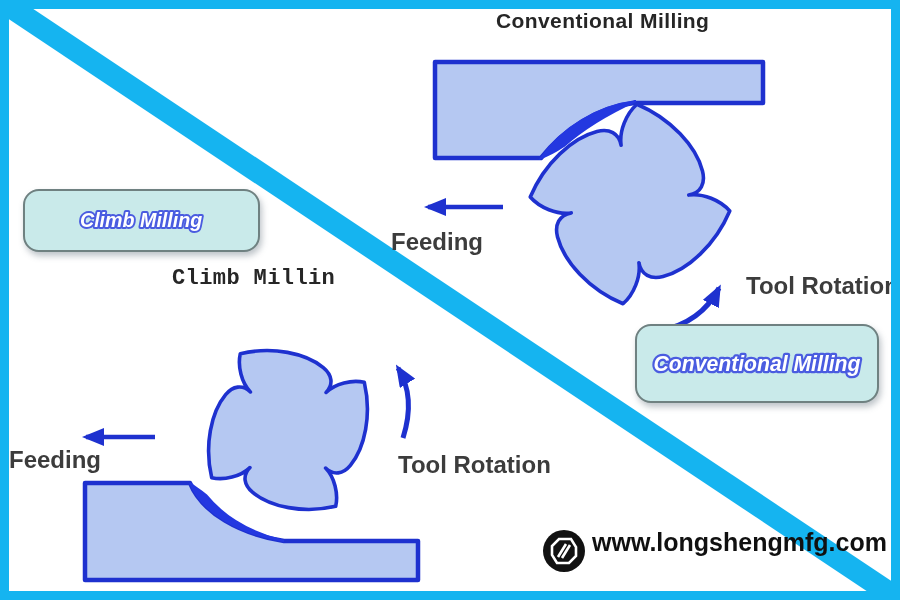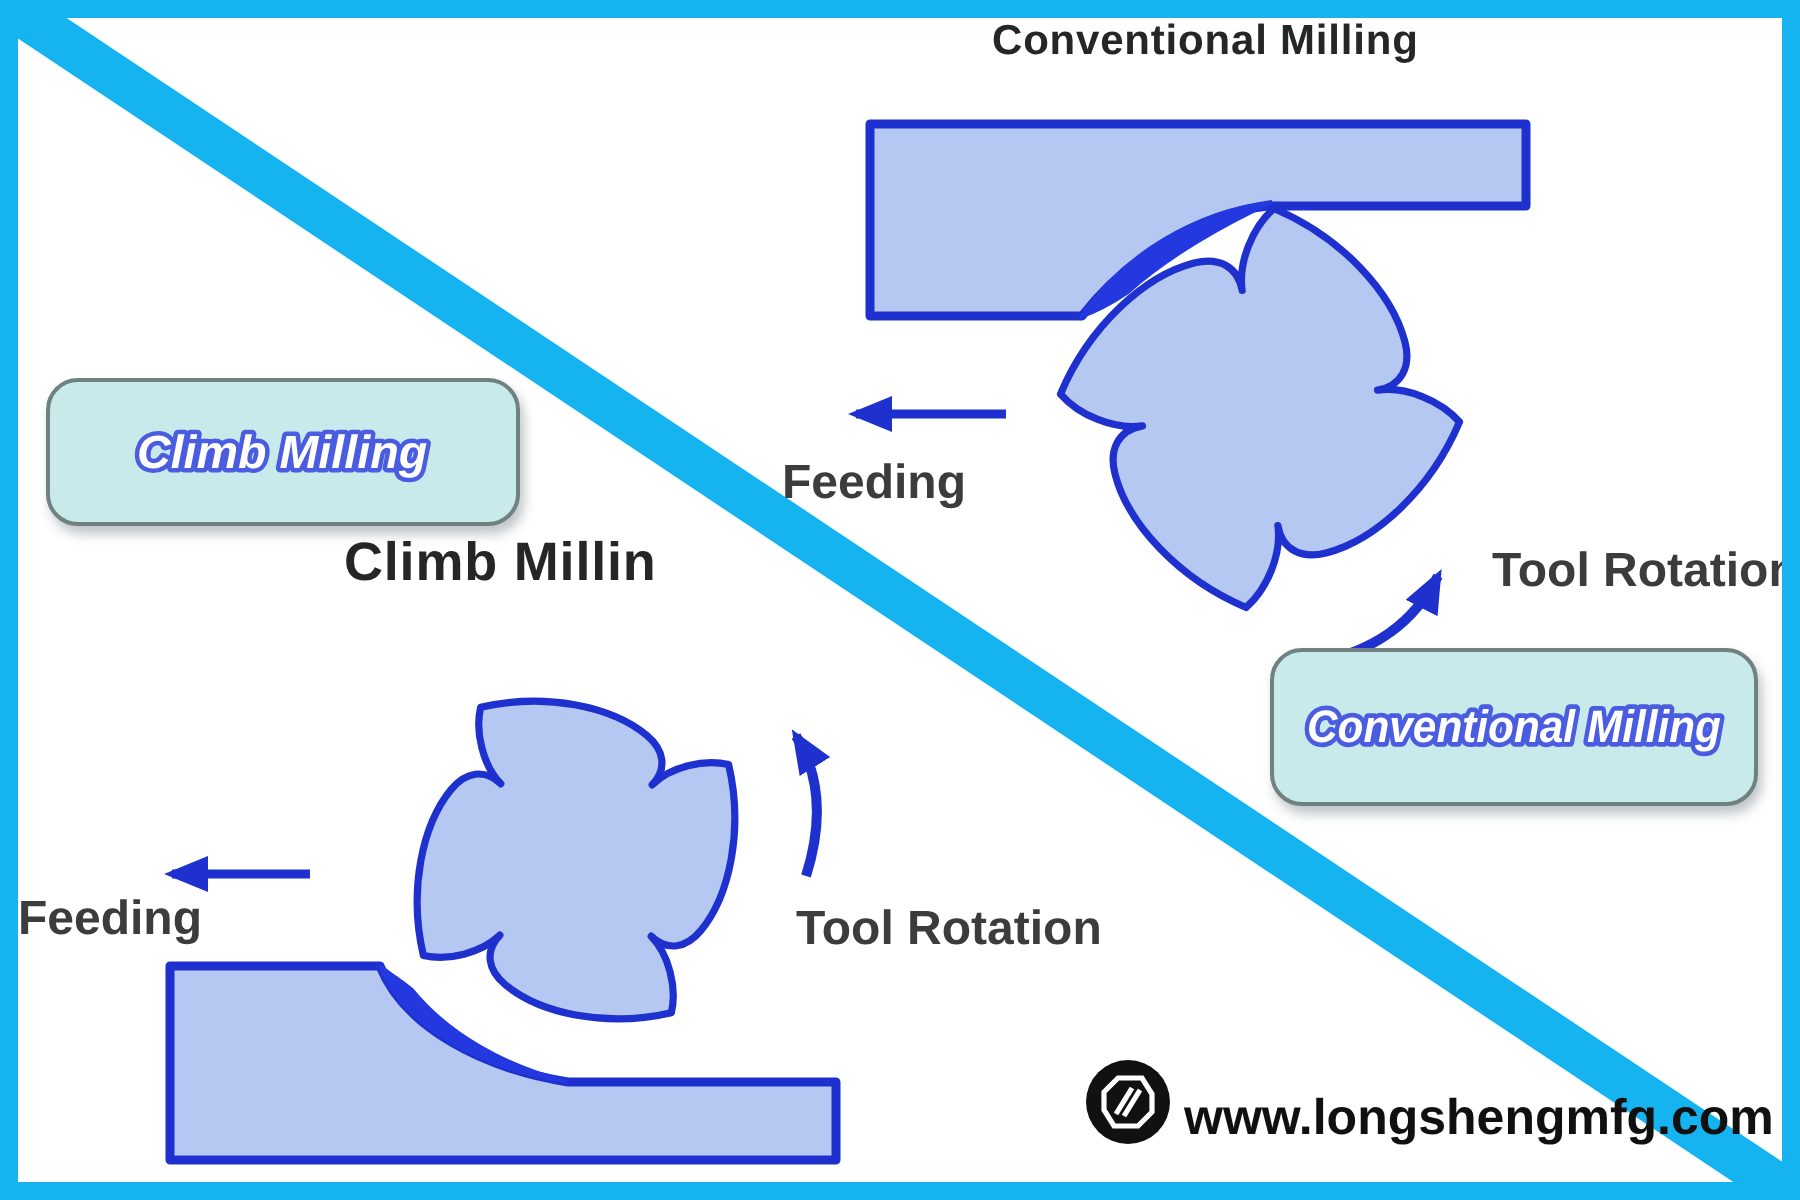--- a/index.html
+++ b/index.html
@@ -16,21 +16,21 @@
   .title{position:absolute;color:#262626;font-weight:bold;font-size:21px;letter-spacing:.4px;z-index:3;white-space:nowrap;}
   .badge{
     position:absolute;background:#c9eaea;border:2.5px solid #6f8181;border-radius:16px;
     box-shadow:2px 4px 6px rgba(110,125,135,.45);z-index:4;box-sizing:border-box;
   }
   .badge svg{display:block;width:100%;height:100%;}
   .badge text{
     font-family:"Liberation Sans", sans-serif;font-weight:bold;font-style:italic;
     fill:#ffffff;stroke:#4a5ce0;stroke-width:5px;paint-order:stroke;stroke-linejoin:round;
   }
-  .footer{position:absolute;left:541px;top:528px;z-index:4;display:flex;align-items:flex-end;}
+  .footer{position:absolute;left:541px;top:528px;z-index:4;display:flex;align-items:flex-start;}
   .site{color:#101010;font-weight:bold;font-size:25px;margin-left:5px;white-space:nowrap;}
 </style>
 </head>
 <body>
 
 <div class="frame"></div>
 
 <svg class="scene" width="900" height="600" viewBox="0 0 900 600">
   <defs>
     <marker id="arrow" markerUnits="userSpaceOnUse" markerWidth="22" markerHeight="18" refX="18" refY="9" orient="auto">
@@ -86,27 +86,27 @@
 <div class="lbl" style="left:391px;top:228px;">Feeding</div>
 
 <div class="lbl" style="left:746px;top:272px;">Tool Rotation</div>
 
 <div class="badge" style="left:635px;top:324px;width:244px;height:79px;">
   <svg viewBox="0 0 244 79">
     <text x="122" y="41" text-anchor="middle" dominant-baseline="middle" font-size="24" textLength="218" lengthAdjust="spacingAndGlyphs">Conventional Milling</text>
   </svg>
 </div>
 
-<div class="badge" style="left:23px;top:189px;width:237px;height:74px;">
+<div class="badge" style="left:23px;top:189px;width:237px;height:63px;">
   <svg viewBox="0 0 237 78">
     <text x="118" y="41" text-anchor="middle" dominant-baseline="middle" font-size="26">Climb Milling</text>
   </svg>
 </div>
 
-<div class="title" style="left:172px;top:266px;font-size:27px;">Climb Millin</div>
+<div class="title" style="left:172px;top:266px;font-size:22px;font-family:Liberation Mono, monospace;">Climb Millin</div>
 
 <div class="lbl" style="left:9px;top:446px;">Feeding</div>
 
 <div class="lbl" style="left:398px;top:451px;">Tool Rotation</div>
 
 <div class="footer">
   <svg width="46" height="46" viewBox="-23 -23 46 46">
     <circle cx="0" cy="0" r="21" fill="#111111"></circle>
     <path d="M-5,-12 L7,-12 L12,-4 L12,5 L5,12 L-7,12 L-12,4 L-12,-5 Z" fill="none" stroke="#ffffff" stroke-width="2.6" stroke-linejoin="miter"></path>
     <path d="M-6,6 L2,-7 M-2,7 L6,-6" fill="none" stroke="#ffffff" stroke-width="2.6"></path>

